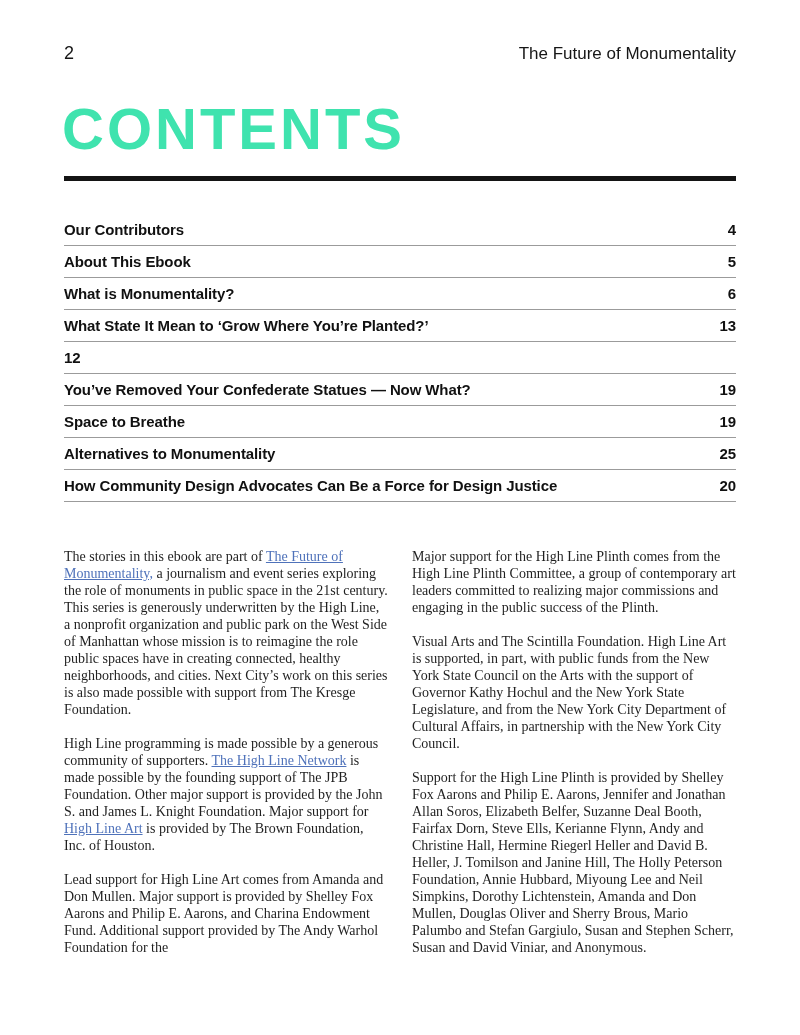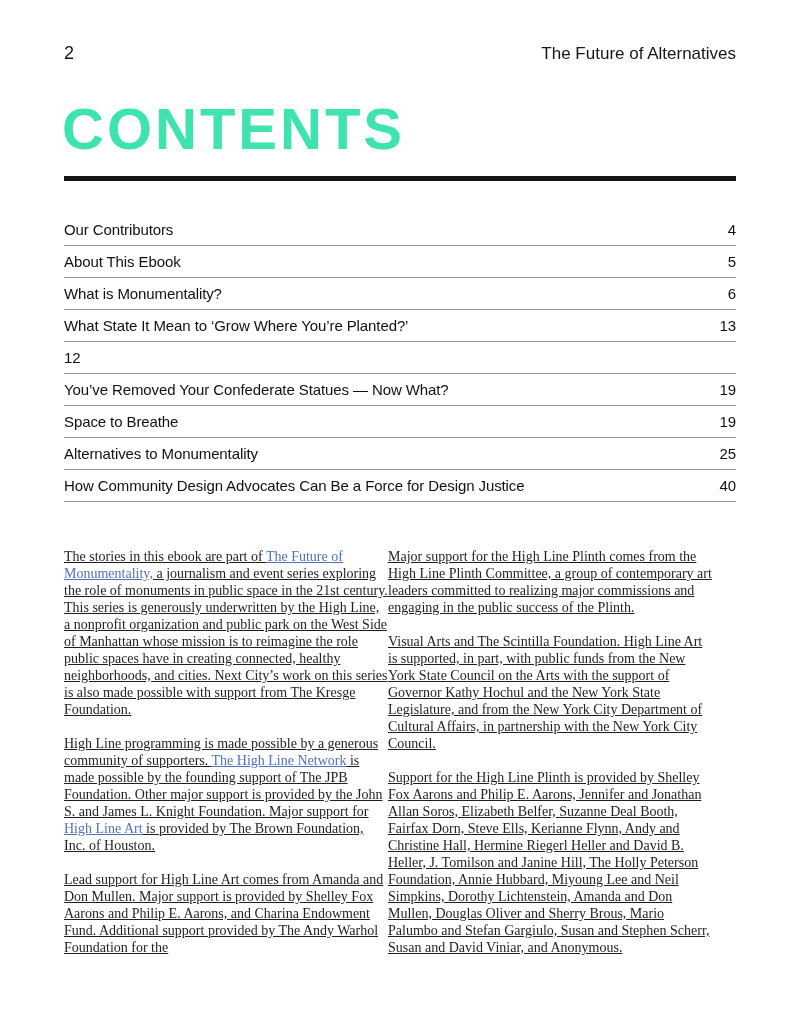--- a/index.html
+++ b/index.html
@@ -42,58 +42,58 @@
     background: var(--rule_black);
     margin-top: 17px;
   }
   .toc { margin-top: 40px; }
   .toc-row {
     display: flex;
     justify-content: space-between;
     align-items: baseline;
     gap: 16px;
     font-size: 15px;
-    font-weight: normal;
+    font-weight: bold;
     letter-spacing: -0.1px;
     color: #111111;
     border-bottom: 1px solid var(--toc_divider);
     padding-bottom: 7px;
     margin-top: 7px;
     cursor: pointer;
     text-decoration: none;
   }
   .toc-row:first-child { margin-top: 0; }
   .toc-label { white-space: nowrap; }
   .toc-page { white-space: nowrap; }
   .body-columns {
     display: flex;
+    gap: 24px;
     margin-top: 46px;
     font-family: "Liberation Serif", "DejaVu Serif", serif;
     font-size: 14px;
     line-height: 17px;
     color: #1F1F1F;
-    text-decoration: underline;
   }
   .body-column { width: 324px; }
   .body-column p { margin: 0 0 17px 0; }
   .body-column p:last-child { margin-bottom: 0; }
   .text-link {
     color: var(--link_blue);
     text-decoration: underline;
     cursor: pointer;
   }
 </style>
 </head>
 <body>
 
 <div class="page">
 
   <header class="page-header">
     <span class="page-num">2</span>
-    <span>The Future of Alternatives</span>
+    <span>The Future of Monumentality</span>
   </header>
 
   <h1 class="contents-title">CONTENTS</h1>
 
   <div class="title-rule"></div>
 
   <nav class="toc">
       <a class="toc-row" href="#">
         <span class="toc-label">Our Contributors</span>
         <span class="toc-page">4</span>
@@ -120,21 +120,21 @@
       <a class="toc-row" href="#">
         <span class="toc-label">Space to Breathe</span>
         <span class="toc-page">19</span>
       </a>
       <a class="toc-row" href="#">
         <span class="toc-label">Alternatives to Monumentality</span>
         <span class="toc-page">25</span>
       </a>
       <a class="toc-row" href="#">
         <span class="toc-label">How Community Design Advocates Can Be a Force for Design Justice</span>
-        <span class="toc-page">40</span>
+        <span class="toc-page">20</span>
       </a>
     </nav>
 
   <div class="body-columns">
     <div class="body-column">
         <p><span>The stories in this ebook are part of </span><a class="text-link" href="#">The Future of Monumentality,</a><span> a journalism and event series exploring the role of monuments in public space in the 21st century. This series is generously underwritten by the High Line, a nonprofit organization and public park on the West Side of Manhattan whose mission is to reimagine the role public spaces have in creating connected, healthy neighborhoods, and cities. Next City’s work on this series is also made possible with support from The Kresge Foundation.</span></p>
         <p><span>High Line programming is made possible by a generous community of supporters. </span><a class="text-link" href="#">The High Line Network</a><span> is made possible by the founding support of The JPB Foundation. Other major support is provided by the John S. and James L. Knight Foundation. Major support for </span><a class="text-link" href="#">High Line Art</a><span> is provided by The Brown Foundation, Inc. of Houston.</span></p>
         <p><span>Lead support for High Line Art comes from Amanda and Don Mullen. Major support is provided by Shelley Fox Aarons and Philip E. Aarons, and Charina Endowment Fund. Additional support provided by The Andy Warhol Foundation for the</span></p>
       </div>
     <div class="body-column">

